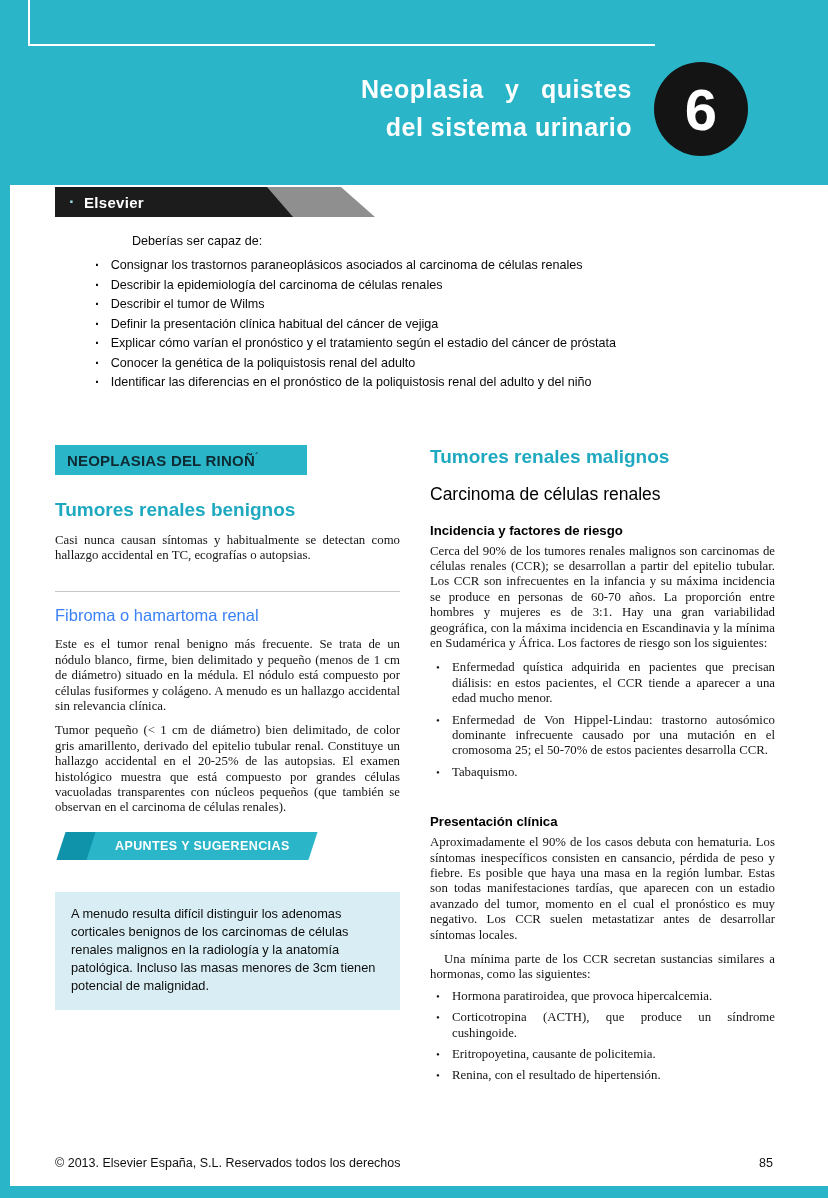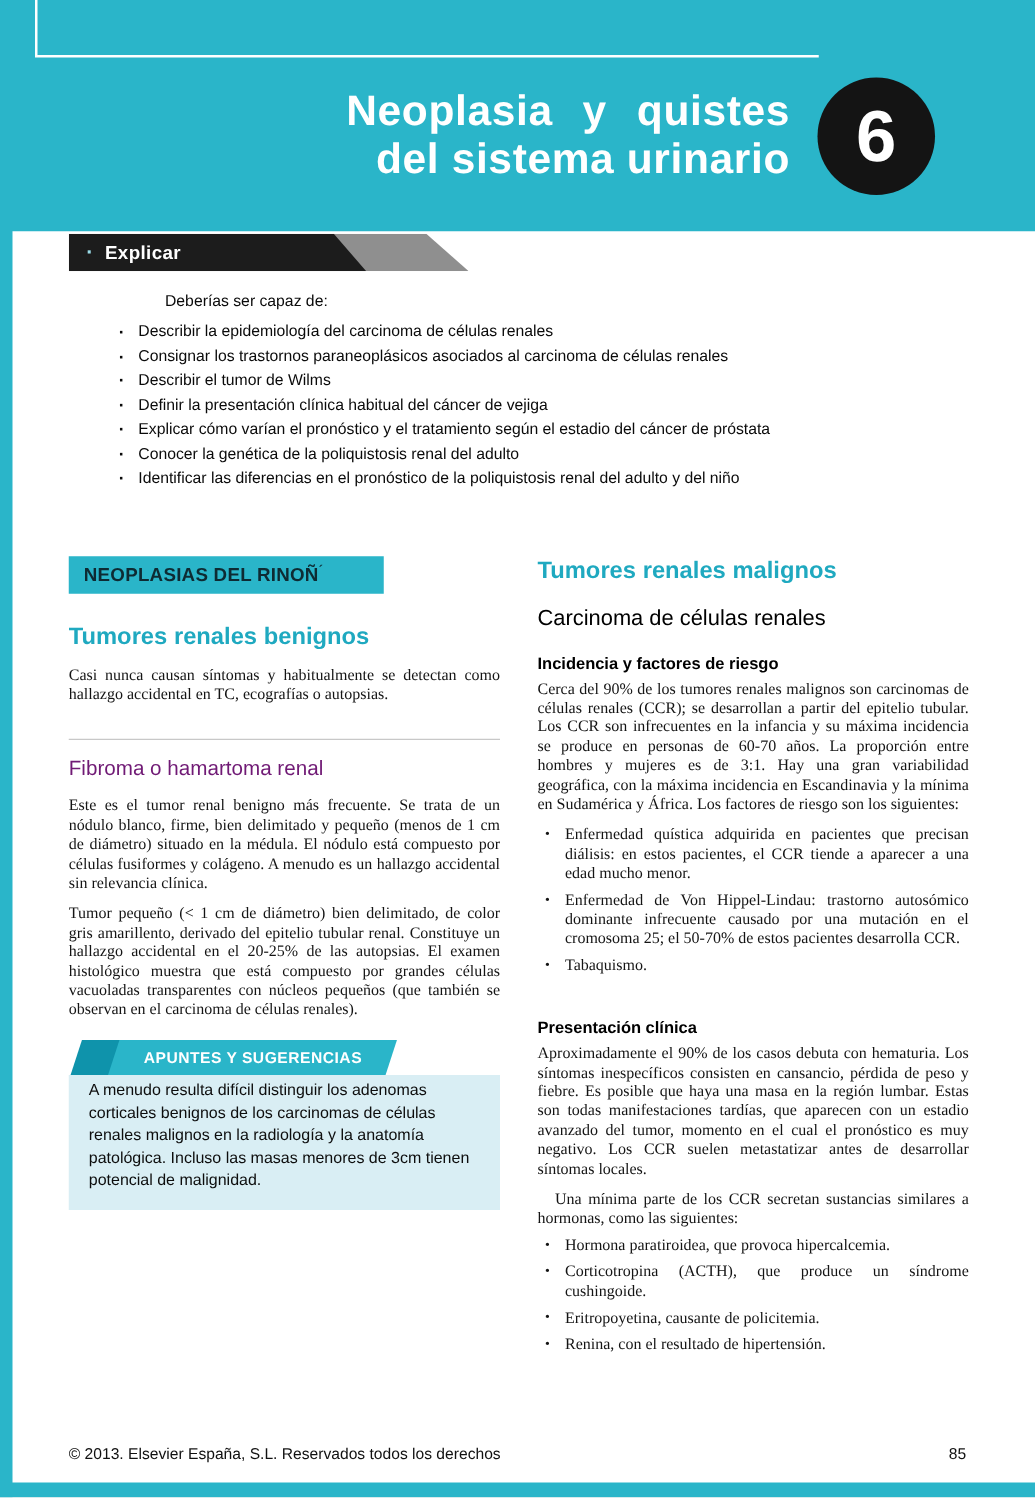--- a/index.html
+++ b/index.html
@@ -9,21 +9,21 @@
     background:#fff; overflow:hidden;
     font-family:"Liberation Sans", sans-serif; color:#1b1b1b;
   }
   
   .strip-left  { position:absolute; left:0; top:0; bottom:0; width:10px; background:var(--teal,#2ab5c9); z-index:4; }
   .strip-bottom{ position:absolute; left:0; right:0; bottom:0; height:12px; background:var(--teal,#2ab5c9); z-index:4; }
   
   .chapter-header { position:absolute; top:0; left:0; right:0; height:185px; background:var(--teal,#2ab5c9); z-index:2; }
   .corner-v { position:absolute; left:28px; top:0; width:2px; height:44px; background:#fff; }
   .corner-h { position:absolute; left:28px; top:44px; width:627px; height:2px; background:#fff; }
-  .title-wrap { position:absolute; top:70px; right:196px; text-align:right; color:#fff; font-weight:bold; font-size:34px; line-height:38px; letter-spacing:.5px; }
+  .title-wrap { position:absolute; top:70px; right:196px; text-align:right; color:#fff; font-weight:bold; font-size:25px; line-height:38px; letter-spacing:.5px; }
   .title-line1 { word-spacing:14px; }
   .chapter-badge {
     position:absolute; top:62px; left:654px; width:94px; height:94px; border-radius:50%;
     background:var(--badge-bg,#141414); color:#fff; display:flex; align-items:center; justify-content:center;
     font-size:58px; font-weight:bold;
   }
   
   .content { position:absolute; top:185px; left:10px; right:0; bottom:12px; }
   
   .objetivos-banner { position:relative; margin:2px 0 0 45px; height:30px; width:340px; }
@@ -43,37 +43,37 @@
   .columns { display:flex; gap:30px; margin:52px 53px 0 45px; font-family:"Liberation Serif", serif; }
   .col { flex:1; min-width:0; }
   .section-box {
     background:var(--teal,#2ab5c9); color:#0e2b33; font-family:"Liberation Sans",sans-serif;
     font-weight:bold; font-size:15px; padding:6px 10px 6px 12px; width:252px; letter-spacing:.2px;
   }
   .section-box sup { font-size:10px; }
   h2.teal-head { font-family:"Liberation Sans",sans-serif; color:var(--heading-teal,#1fa9c0); font-size:19px; font-weight:bold; margin:24px 0 12px; }
   h2.teal-head.first { margin-top:1px; }
   h3.carcinoma-head { font-family:"Liberation Sans",sans-serif; font-size:17.5px; font-weight:normal; color:#000; margin:16px 0 10px; }
-  h3.sub-head { font-family:"Liberation Sans",sans-serif; font-size:16.5px; font-weight:normal; color:#701a75;
+  h3.sub-head { font-family:"Liberation Sans",sans-serif; font-size:16.5px; font-weight:normal; color:#3b82f6;
                 margin-top:28px; padding-top:14px; border-top:1px solid #c8c8c8; margin-bottom:12px; }
   h4.runin-head { font-family:"Liberation Sans",sans-serif; font-size:13.2px; font-weight:bold; color:#000; margin:18px 0 6px; }
   h4.spaced { margin-top:34px; }
   .columns p { font-size:12.8px; line-height:15.4px; text-align:justify; margin-bottom:9px; color:#141414; }
   p.indent-first { text-indent:14px; margin-bottom:6px; }
   ul.body-bullets { list-style:none; margin:2px 0 10px; }
   ul.body-bullets li { position:relative; padding-left:22px; font-size:12.8px; line-height:15.4px; text-align:justify; margin-bottom:6px; color:#141414; }
   ul.body-bullets li::before { content:"•"; position:absolute; left:6px; font-size:11px; }
   
   .hints { margin-top:16px; }
   .hints-head { position:relative; height:28px; }
   .hints-wedge { position:absolute; left:6px; top:0; width:58px; height:28px; background:var(--teal-dark,#0f93ab); transform:skewX(-18deg); }
   .hints-band  { position:absolute; left:36px; top:0; width:222px; height:28px; background:var(--teal,#2ab5c9); transform:skewX(-18deg);
                  display:flex; align-items:center; justify-content:center; }
   .hints-band span { transform:skewX(18deg); color:#fff; font-family:"Liberation Sans",sans-serif; font-weight:bold; font-size:12.5px; letter-spacing:.4px; }
-  .hints-body { background:var(--hints-bg,#d9eef4); padding:3px 16px 15px; }
+  .hints-body { background:var(--hints-bg,#d9eef4); padding:13px 16px 15px;margin-top:32px; }
   .hints-body p { font-family:"Liberation Sans",sans-serif; font-size:12.8px; line-height:18px; text-align:left; color:#0d0d0d; margin:0; }
   
   .watermark { position:absolute; top:578px; left:50%; transform:translateX(calc(-50% - 20px));
                font-size:31px; font-weight:bold; color:#8a8a8a; opacity:.5; letter-spacing:1.5px; z-index:3; pointer-events:none; }
   
   .footer { position:absolute; left:55px; right:55px; bottom:28px; display:flex; justify-content:space-between;
             font-size:12.5px; color:#111; z-index:3; }
 </style>
 </head>
 <body>
@@ -94,32 +94,32 @@
       <span>6</span>
     </div>
   </header>
 
   <div class="content">
 
     <div class="objetivos-banner">
       <div class="banner-gray"></div>
       <div class="banner-black">
         <span class="banner-dot">·</span>
-        <span>Explicar</span>
+        <span>Elsevier</span>
       </div>
     </div>
 
     <div class="obj-body">
       <p class="obj-intro">Deberías ser capaz de:</p>
       <ul class="obj-list">
         <li>
-            <span>Describir la epidemiología del carcinoma de células renales</span>
+            <span>Consignar los trastornos paraneoplásicos asociados al carcinoma de células renales</span>
           </li>
         <li>
-            <span>Consignar los trastornos paraneoplásicos asociados al carcinoma de células renales</span>
+            <span>Describir la epidemiología del carcinoma de células renales</span>
           </li>
         <li>
             <span>Describir el tumor de Wilms</span>
           </li>
         <li>
             <span>Definir la presentación clínica habitual del cáncer de vejiga</span>
           </li>
         <li>
             <span>Explicar cómo varían el pronóstico y el tratamiento según el estadio del cáncer de próstata</span>
           </li>

